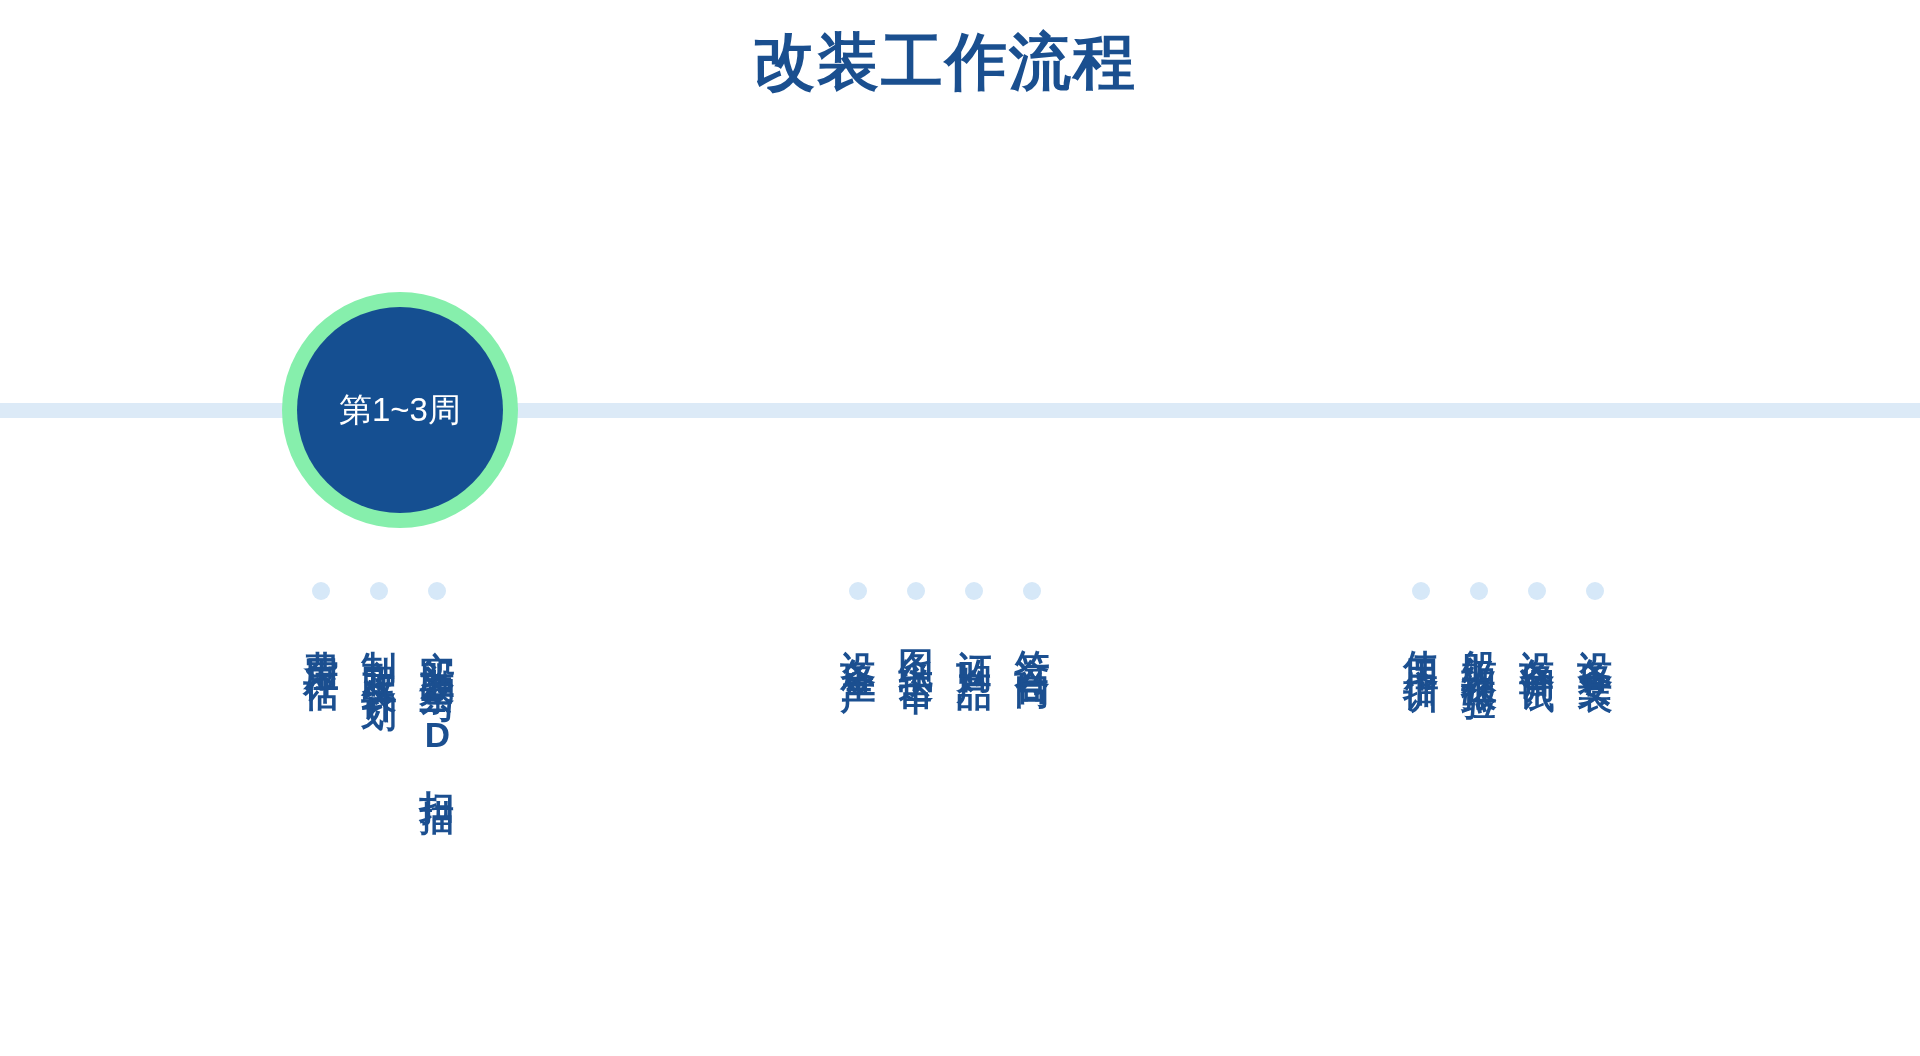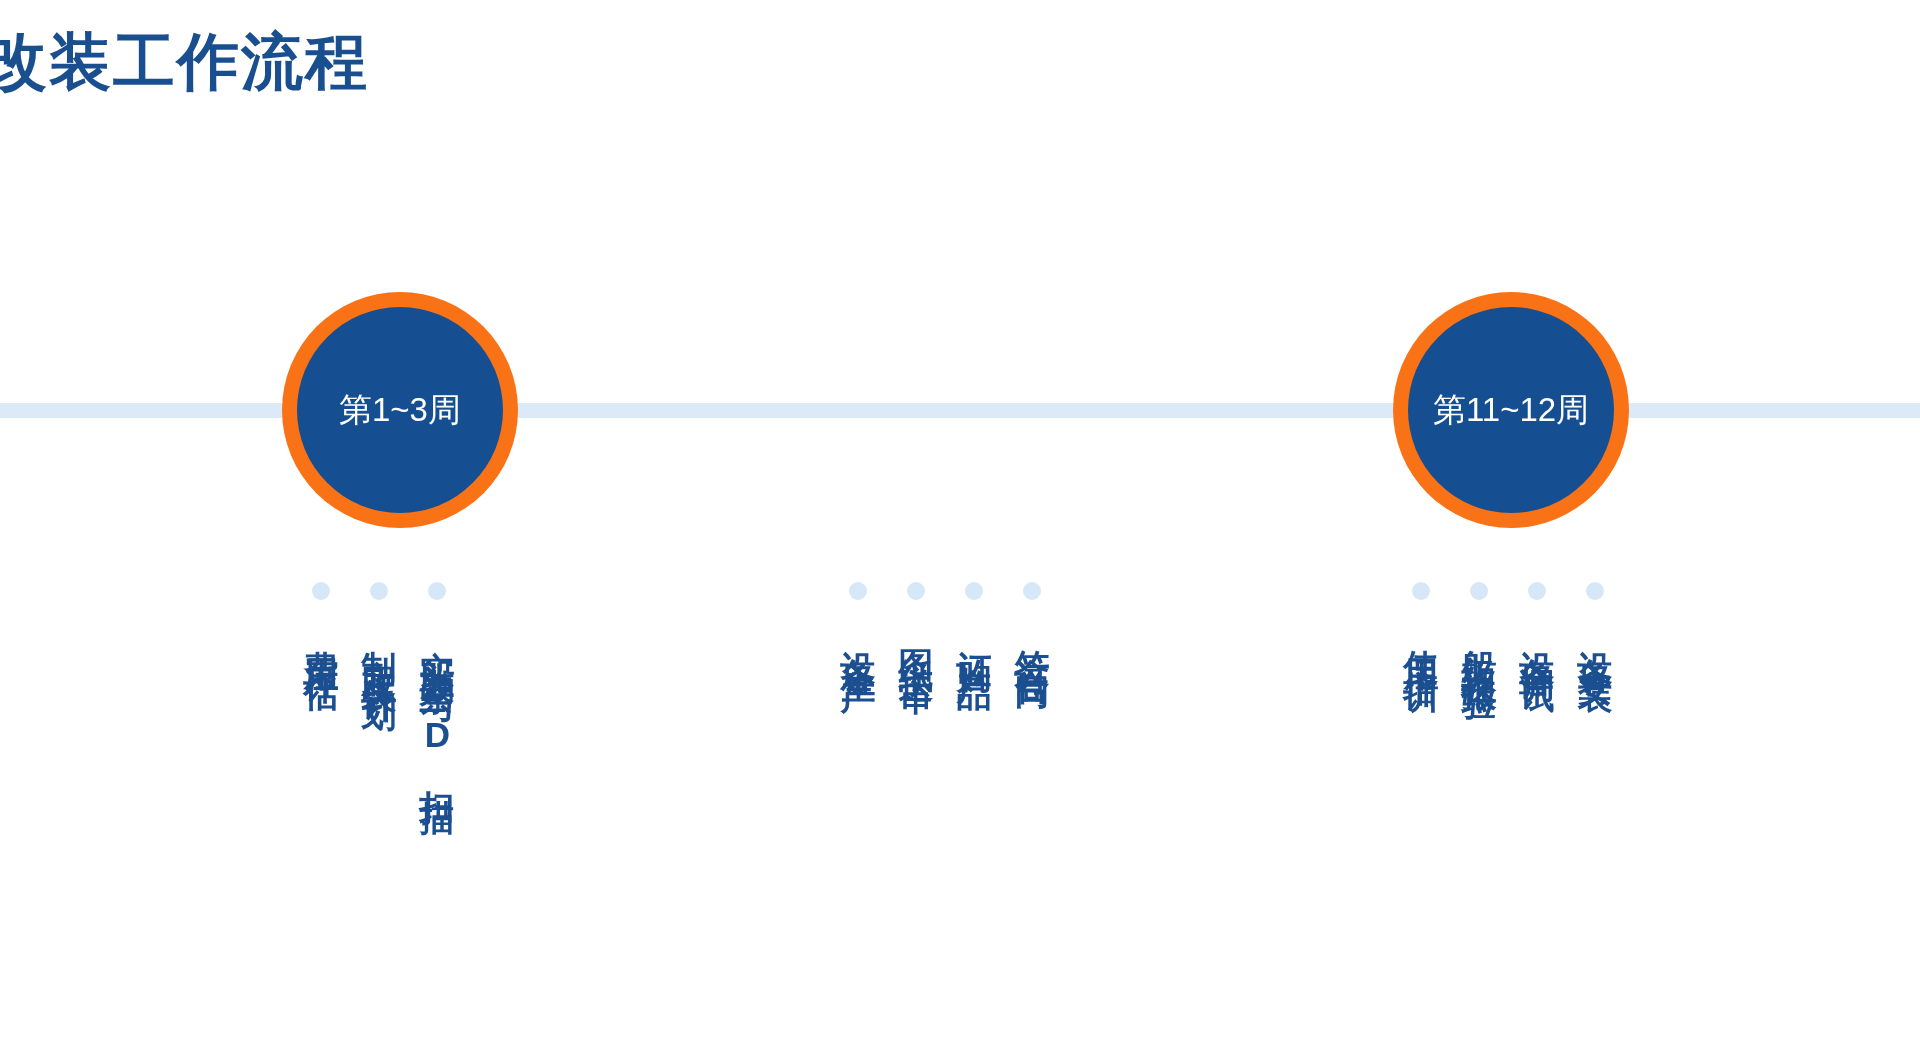--- a/index.html
+++ b/index.html
@@ -17,21 +17,21 @@
     background: #ffffff;
     overflow: hidden;
   }
 
   
   #page-title {
     position: absolute;
     left: 0;
     top: 24px;
     width: 1920px;
-    text-align: left;
+    text-align: center;
     font-family: "Liberation Serif", "DejaVu Serif", serif;
     font-size: 62px;
     line-height: 76px;
     font-weight: 700;
     letter-spacing: 2px;
     color: #1a4f8f;
     white-space: nowrap;
   }
   
   #page-title .title-inner {
@@ -49,21 +49,21 @@
     background: #dceaf7;
   }
 
   
   .stage-node {
     position: absolute;
     top: 292px;
     width: 236px;
     height: 236px;
     border-radius: 50%;
-    background: #f97316;
+    background: #86efac;
     box-sizing: border-box;
   }
   .stage-node .stage-disc {
     position: absolute;
     left: 15px;
     top: 15px;
     width: 206px;
     height: 206px;
     border-radius: 50%;
     background: #154f91;
@@ -125,25 +125,20 @@
 
   <div id="timeline-axis"></div>
 
   <div class="stage-node" style="left:282px;">
     <div class="stage-disc">
       <span class="stage-label">第1~3周</span>
     </div>
   </div>
 
 
-  <div class="stage-node" style="left:1393px;">
-    <div class="stage-disc">
-      <span class="stage-label">第11~12周</span>
-    </div>
-  </div>
 
   <div class="task-group">
     <div class="task-col" style="left:414px;">
       <span class="task-dot"></span>
       <span class="task-text">实船勘察与3D扫描</span>
     </div>
     <div class="task-col" style="left:356px;">
       <span class="task-dot"></span>
       <span class="task-text">制定改装计划</span>
     </div>

